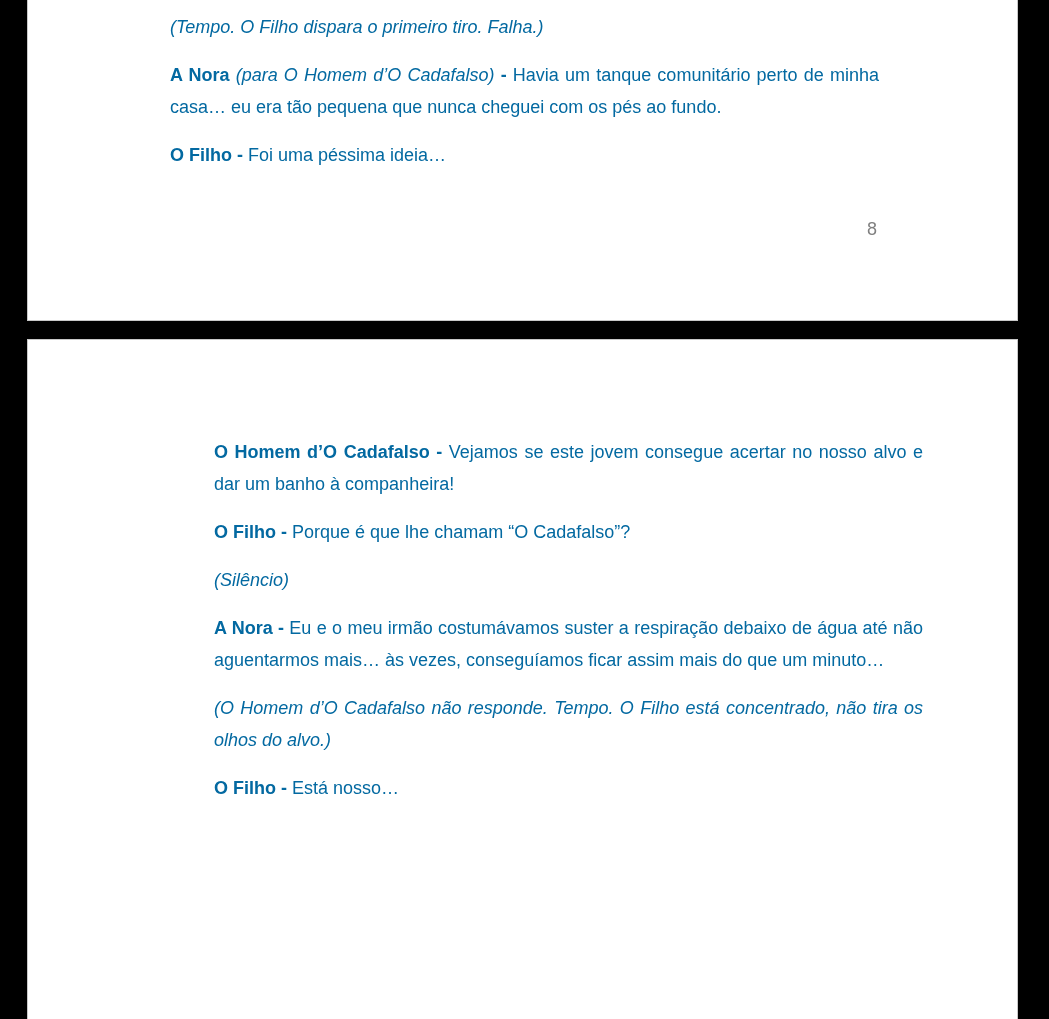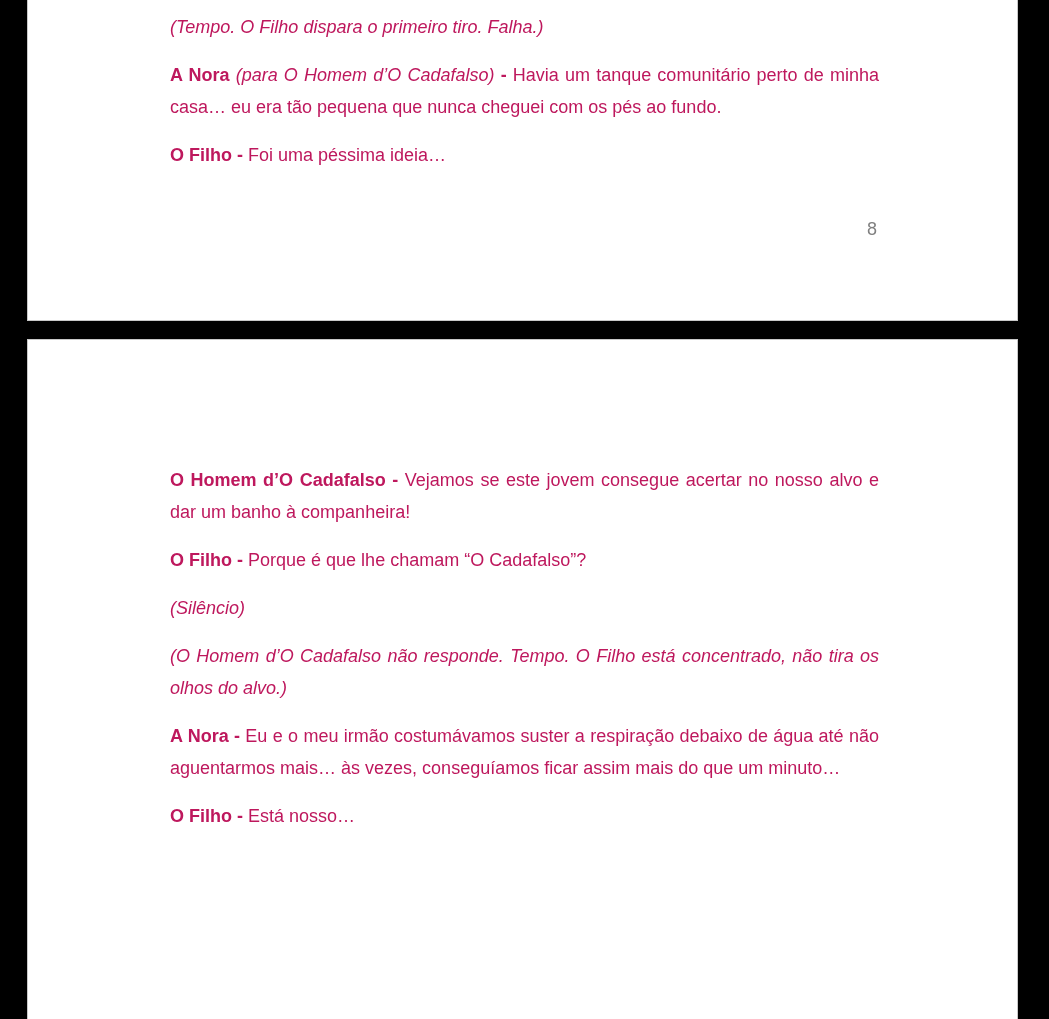--- a/index.html
+++ b/index.html
@@ -34,21 +34,21 @@
     height: 700px;
     border-bottom: none;
   }
   .text-block {
     position: absolute;
     left: 142px;
     width: 709px;
     font-family: "Liberation Sans", sans-serif;
     font-size: 18px;
     line-height: 32px;
-    color: #be185d;
+    color: #0369a1;
   }
   .para {
     margin: 0 0 16px 0;
     text-align: justify;
     text-align-last: left;
   }
   .speaker { font-weight: bold; }
   .dash { font-weight: bold; }
   .dir { font-style: italic; }
   .page-number {
@@ -79,46 +79,46 @@
       <p class="para">
         <span class="speaker">O Filho</span>
         <span class="dash">-</span>
         <span>Foi uma péssima ideia…</span>
       </p>
     </div>
     <div class="page-number">8</div>
   </div>
 
   <div class="page page-2">
-    <div class="text-block" style="top:124px;">
+    <div class="text-block" style="top:96px;margin-left:44px;">
 
       <p class="para">
         <span class="speaker">O Homem d’O Cadafalso</span>
         <span class="dash">-</span>
         <span>Vejamos se este jovem consegue acertar no nosso alvo e dar um banho à companheira!</span>
       </p>
 
 
 
 
       <p class="para">
         <span class="speaker">O Filho</span>
         <span class="dash">-</span>
         <span>Porque é que lhe chamam “O Cadafalso”?</span>
       </p>
 
       <p class="para dir">(Silêncio)</p>
 
-      <p class="para dir">(O Homem d’O Cadafalso não responde. Tempo. O Filho está concentrado, não tira os olhos do alvo.)</p>
-
       <p class="para">
         <span class="speaker">A Nora</span>
         <span class="dash">-</span>
         <span>Eu e o meu irmão costumávamos suster a respiração debaixo de água até não aguentarmos mais… às vezes, conseguíamos ficar assim mais do que um minuto…</span>
       </p>
+
+      <p class="para dir">(O Homem d’O Cadafalso não responde. Tempo. O Filho está concentrado, não tira os olhos do alvo.)</p>
 
       <p class="para">
         <span class="speaker">O Filho</span>
         <span class="dash">-</span>
         <span>Está nosso…</span>
       </p>
     </div>
   </div>
 
 </div>

